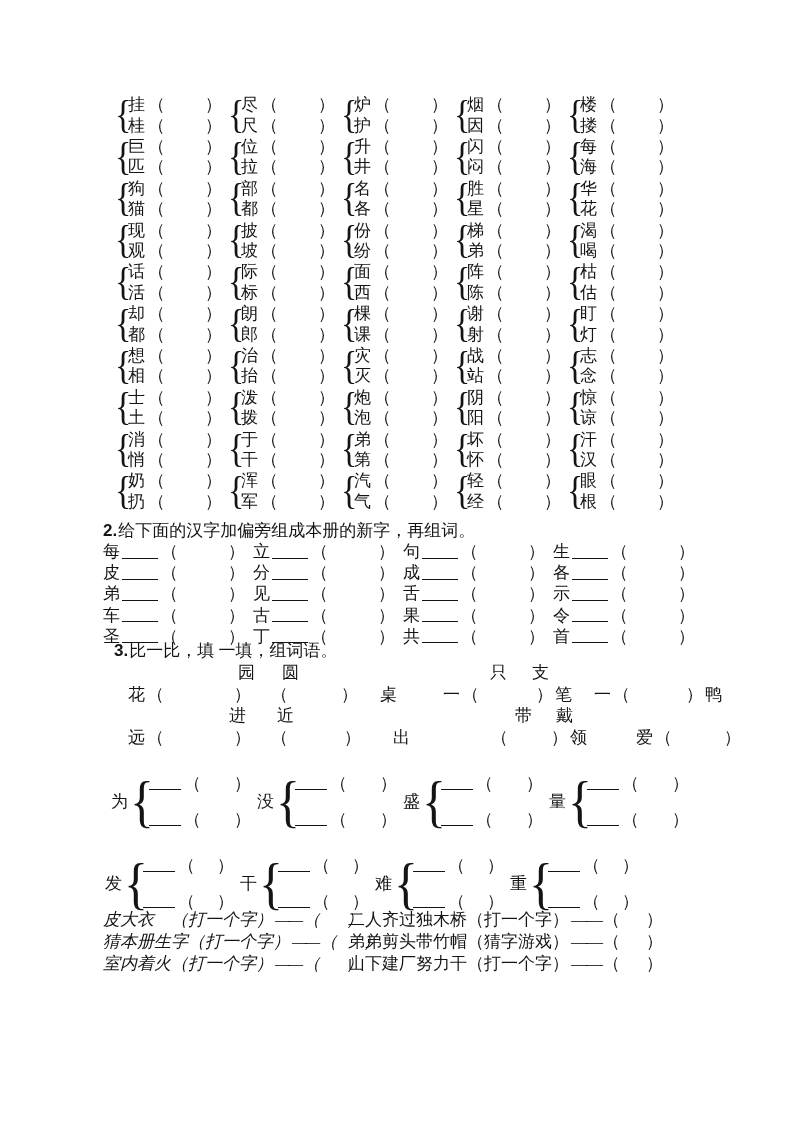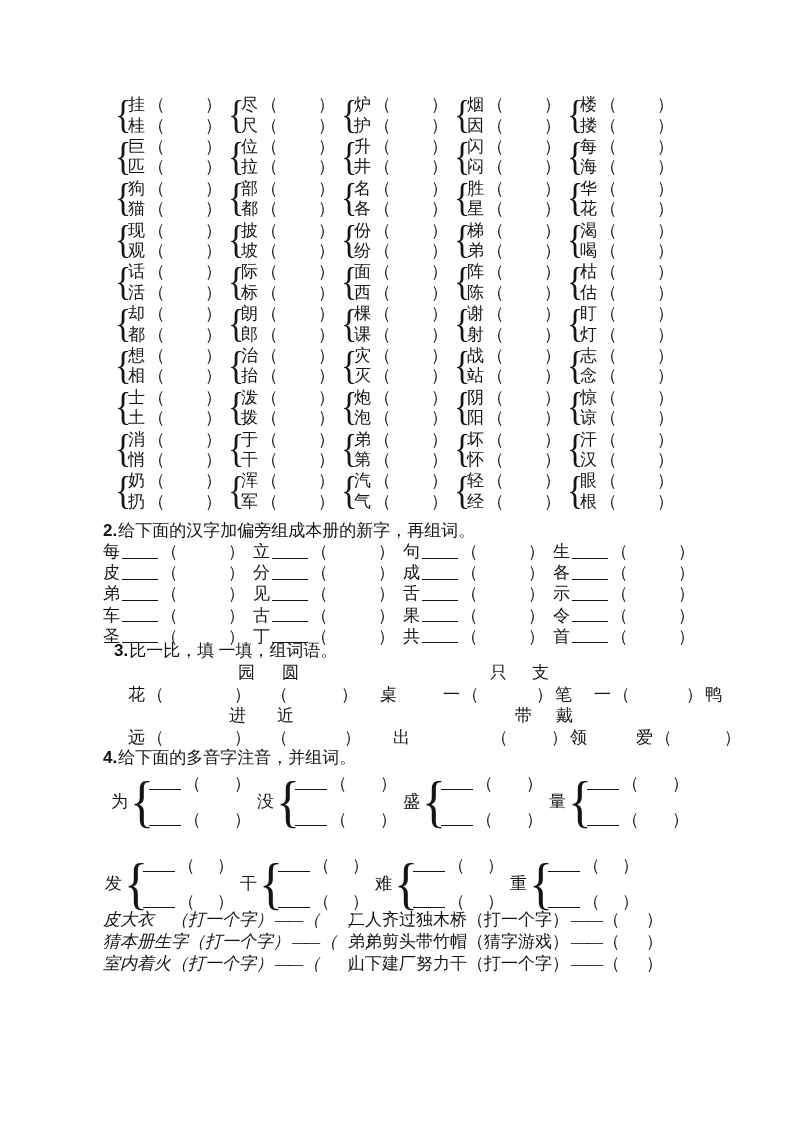--- a/index.html
+++ b/index.html
@@ -1281,23 +1281,20 @@
       <span class="seg fd5">
           <span class="ch">爱</span>
           <span class="po">（</span>
           <span class="g52"></span>
           <span class="pc">）</span>
         </span>
     </div>
   </div>
 
   <div class="sec s4">
-    <div class="sec-title">
-      <span class="num">4.</span><span>给下面的多音字注音，并组词。</span>
-    </div>
     <div class="pg-row pg-row1">
 
         <div class="pg">
           <span class="ch">为</span>
           <span class="brace4">{</span>
           <div class="pg-entries">
             <div class="pg-line">
               <span class="ul"></span>
               <span class="po">（</span>
               <span class="sp"></span>

